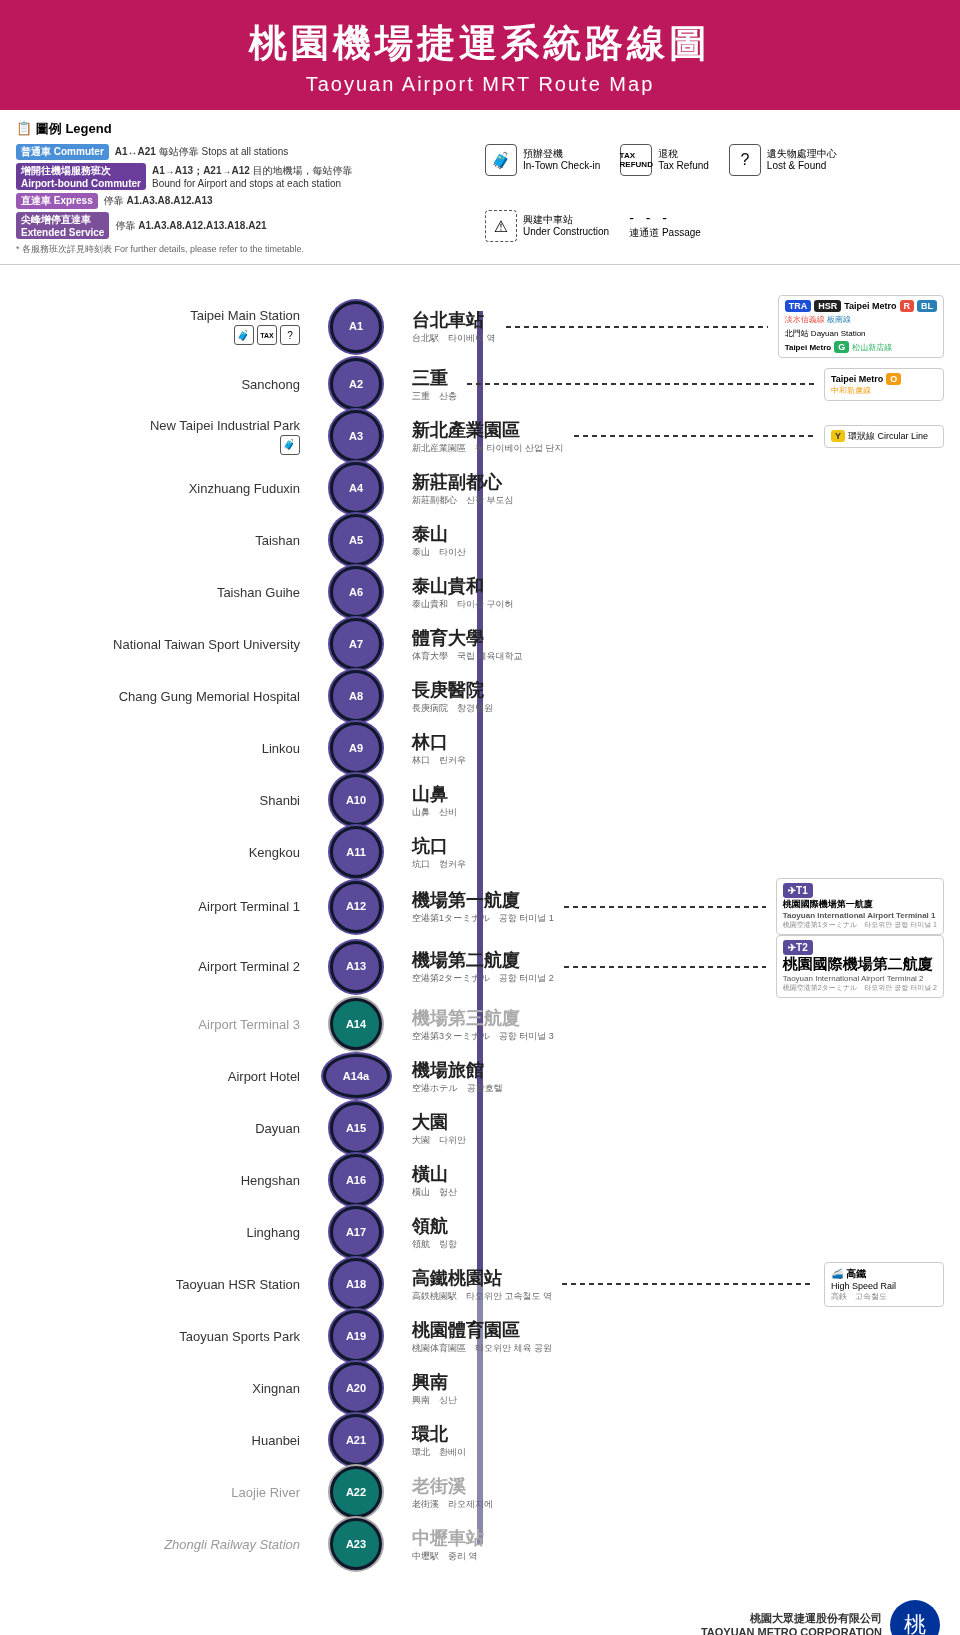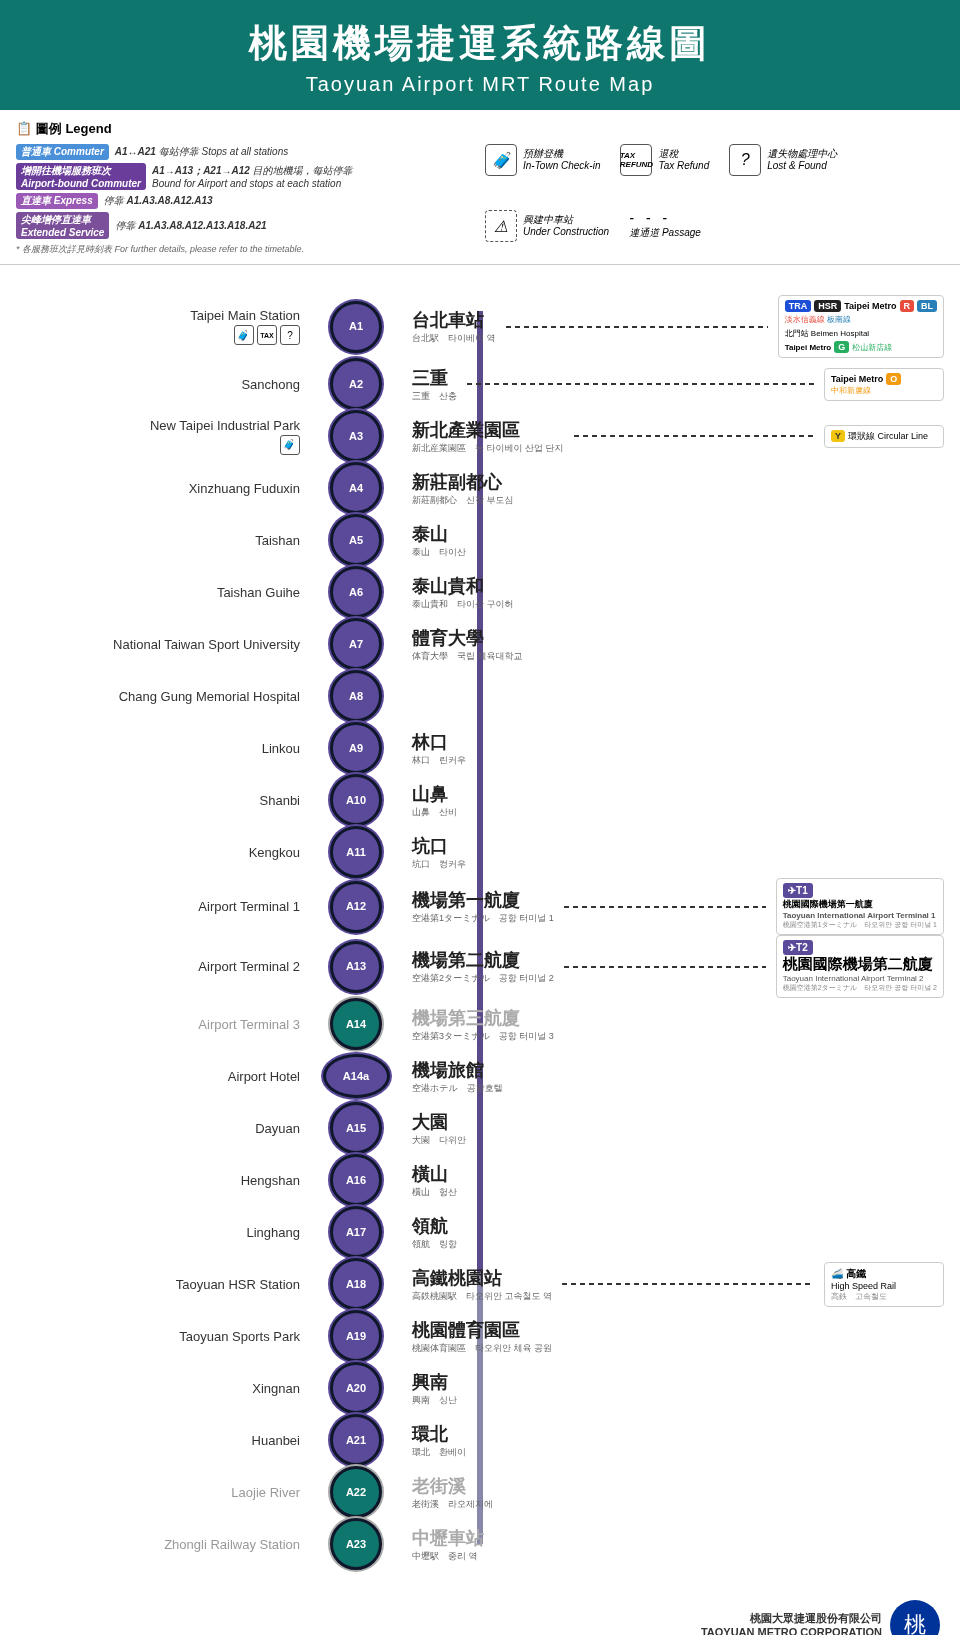--- a/index.html
+++ b/index.html
@@ -5,21 +5,21 @@
     * { box-sizing: border-box; margin: 0; padding: 0; }
     body {
       font-family: 'Arial', sans-serif;
       background: #f0f0f0;
       width: 960px;
       min-height: 1635px;
     }
 
     
     .header {
-      background: #0f766e;
+      background: #be185d;
       padding: 18px 20px 14px;
       text-align: center;
     }
     .header-title-zh {
       color: white;
       font-size: 38px;
       font-weight: bold;
       letter-spacing: 4px;
     }
     .header-title-en {
@@ -37,21 +37,20 @@
     }
     .legend-title {
       font-size: 13px;
       font-weight: bold;
       margin-bottom: 6px;
     }
     .legend-grid {
       display: flex;
       gap: 10px;
       flex-wrap: wrap;
-      font-style: italic;
     }
     .legend-left {
       flex: 1;
       min-width: 300px;
     }
     .legend-right {
       display: flex;
       gap: 20px;
       flex: 1;
       align-items: flex-start;
@@ -422,21 +421,21 @@
           <div class="connection-line"></div>
           <div class="connection-box" style="font-size: 9px;">
             <div style="display: flex; gap: 3px; align-items: center; margin-bottom: 2px;">
               <span class="taipei-metro-badge badge-TRA" style="background: #1d4ed8;">TRA</span>
               <span class="taipei-metro-badge badge-HSR" style="background: rgb(34, 34, 34);">HSR</span>
               <span style="font-weight: bold;">Taipei Metro</span>
               <span class="taipei-metro-badge badge-R">R</span>
               <span class="taipei-metro-badge badge-BL">BL</span>
             </div>
             <div style="font-size: 8px; color: rgb(85, 85, 85);"><span style="color:#e74c3c">淡水信義線</span> <span style="color:#2980b9">板南線</span></div>
-            <div style="margin-top: 3px; font-size: 8px;">北門站 Beimen Hospital</div>
+            <div style="margin-top: 3px; font-size: 8px;">北門站 Dayuan Station</div>
             <div style="display: flex; gap: 3px; align-items: center; margin-top: 2px;">
               <span style="font-weight: bold; font-size: 8px;">Taipei Metro</span>
               <span class="taipei-metro-badge badge-G">G</span>
               <span style="font-size: 8px; color: rgb(39, 174, 96);">松山新店線</span>
             </div>
           </div>
         </div>
       </div>
       <div class="station-row">
         <div class="station-left">
@@ -552,20 +551,26 @@
           </div>
         </div>
       </div>
       <div class="station-row">
         <div class="station-left">
           <div class="station-en-name">Chang Gung Memorial Hospital</div>
         </div>
         <div class="station-center">
           <div class="station-bubble">
             <div class="station-bubble-code">A8</div>
+          </div>
+        </div>
+        <div class="station-right">
+          <div class="station-zh">
+            <div class="station-zh-main">長庚醫院</div>
+            <div class="station-zh-sub">長庚病院　창경병원</div>
           </div>
         </div>
       </div>
       <div class="station-row">
         <div class="station-left">
           <div class="station-en-name">Linkou</div>
         </div>
         <div class="station-center">
           <div class="station-bubble">
             <div class="station-bubble-code">A9</div>
@@ -821,21 +826,21 @@
         </div>
         <div class="station-right">
           <div class="station-zh">
             <div class="station-zh-main" style="color: rgb(170, 170, 170);">老街溪</div>
             <div class="station-zh-sub">老街溪　라오제지에</div>
           </div>
         </div>
       </div>
       <div class="station-row">
         <div class="station-left">
-          <div class="station-en-name" style="color: rgb(153, 153, 153);">Zhongli Railway Station</div>
+          <div class="station-en-name" style="color: rgb(153, 153, 153); font-style: italic;">Zhongli Railway Station</div>
         </div>
         <div class="station-center">
           <div class="station-bubble gray">
             <div class="station-bubble-code">A23</div>
           </div>
         </div>
         <div class="station-right">
           <div class="station-zh">
             <div class="station-zh-main" style="color: rgb(170, 170, 170);">中壢車站</div>
             <div class="station-zh-sub">中壢駅　중리 역</div>

